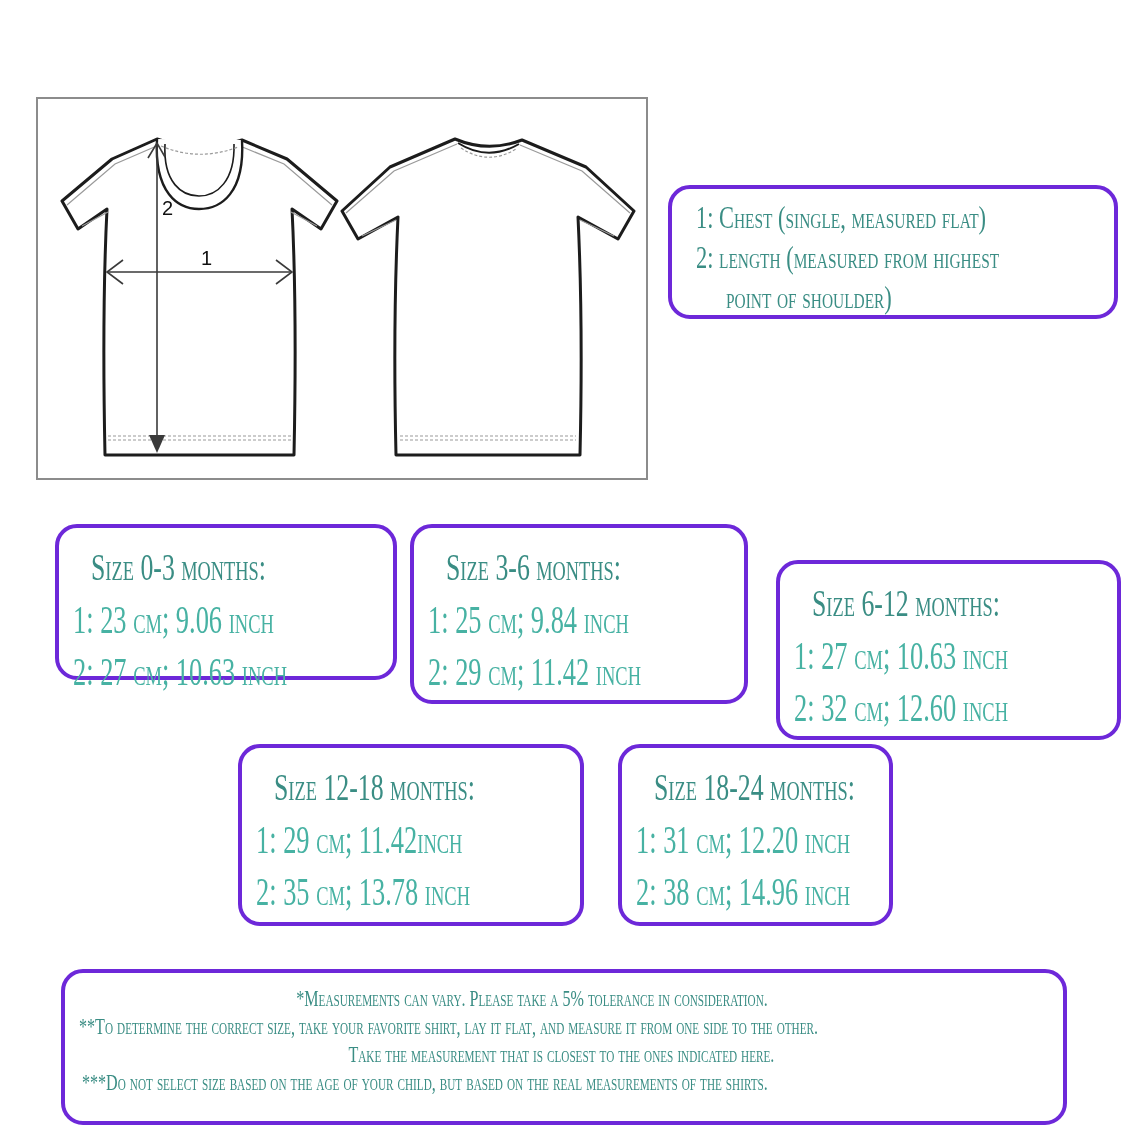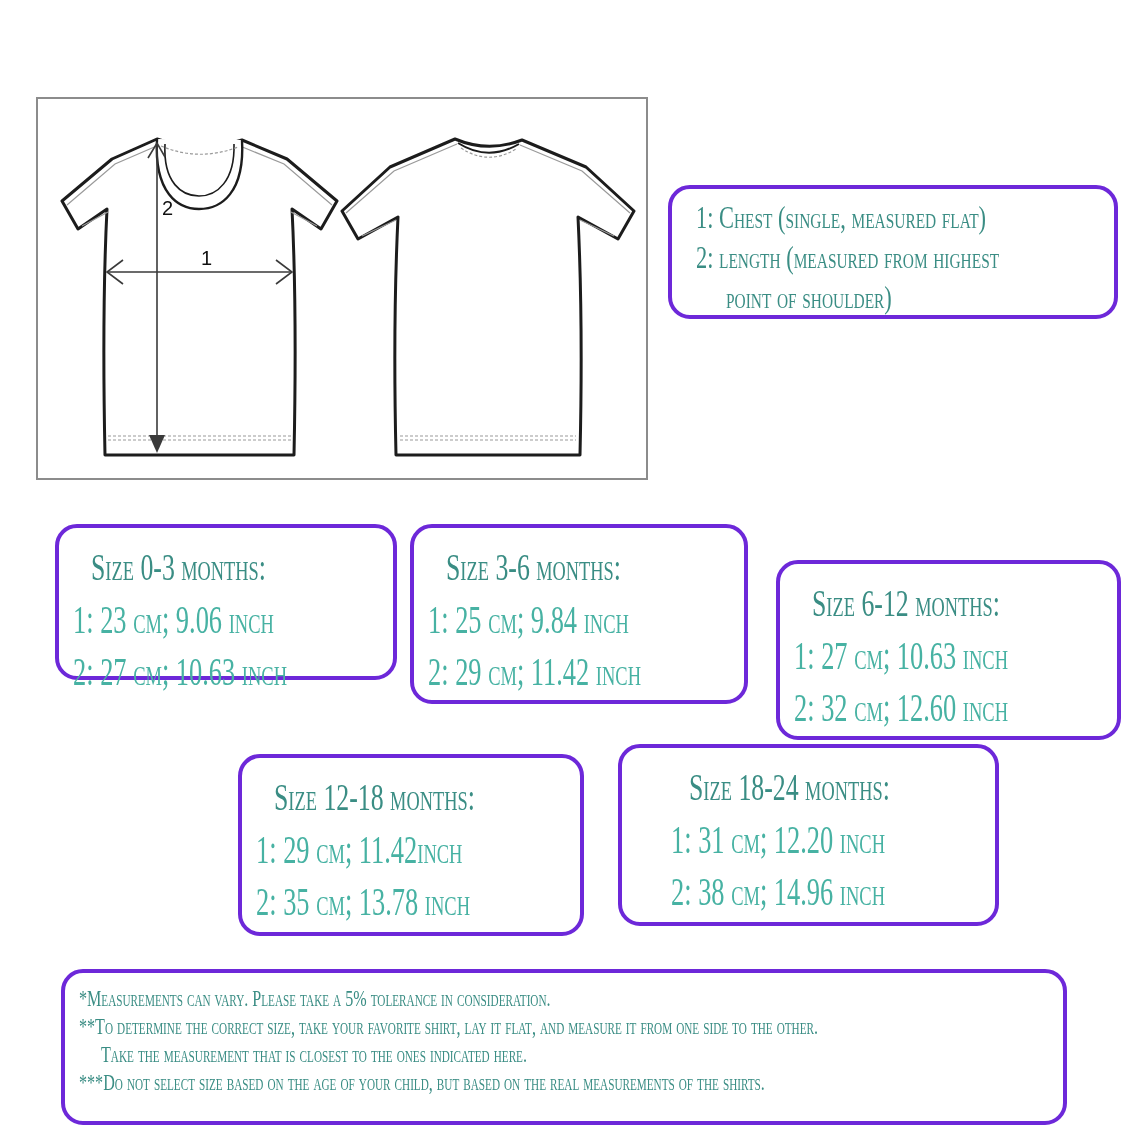--- a/index.html
+++ b/index.html
@@ -15,21 +15,21 @@
   .size-box{padding-top:12px;}
   .size-title{font-size:38px;line-height:54px;color:#3a8d84;transform:scaleX(0.68);
        margin-left:32px;}
   .size-line{font-size:40px;line-height:52px;color:#47b2a3;transform:scaleX(0.66);
        margin-left:14px;}
   
   .legend-box{padding:8px 0 0 24px;}
   .legend-line{font-size:32px;line-height:40px;color:#3a8d84;transform:scaleX(0.70);}
   .legend-line.indent{margin-left:30px;}
   
-  .footnote-box{padding:12px 0 13px 14px;}
+  .footnote-box{padding:12px 0 13px 14px;text-align:right;}
   .footnote-line{font-size:23px;line-height:28px;color:#3a8d84;transform:scaleX(0.70);}
   .footnote-line.indent{margin-left:22px;}
   
   .outline{fill:#ffffff;stroke:#1c1c1c;stroke-width:3;stroke-linejoin:round;}
   .thin{fill:none;stroke:#1c1c1c;stroke-width:1.6;}
   .stitch{fill:none;stroke:#9a9a9a;stroke-width:1.2;}
   .stitch-dash{fill:none;stroke:#9a9a9a;stroke-width:1.2;stroke-dasharray:3,2;}
   .arrow{stroke:#3a3a3a;stroke-width:1.6;fill:none;}
   .arrow-label{font-family:"Liberation Sans",sans-serif;font-size:20px;fill:#111;}
 </style>
@@ -100,27 +100,27 @@
     <div class="hand line size-line">1: 25 cm; 9.84 inch</div>
     <div class="hand line size-line">2: 29 cm; 11.42 inch</div>
   </div>
 
   <div class="box size-box" style="left:776px;top:524px;width:345px;height:180px;margin-top:36px;">
     <div class="hand line size-title">Size 6-12 months:</div>
     <div class="hand line size-line">1: 27 cm; 10.63 inch</div>
     <div class="hand line size-line">2: 32 cm; 12.60 inch</div>
   </div>
 
-  <div class="box size-box" style="left:238px;top:744px;width:346px;height:182px;margin-top:10px;">
+  <div class="box size-box" style="left:238px;top:744px;width:346px;height:182px;">
     <div class="hand line size-title">Size 12-18 months:</div>
     <div class="hand line size-line">1: 29 cm; 11.42inch</div>
     <div class="hand line size-line">2: 35 cm; 13.78 inch</div>
   </div>
 
-  <div class="box size-box" style="left:618px;top:744px;width:381px;height:182px;padding-left:35px;">
+  <div class="box size-box" style="left:618px;top:744px;width:275px;height:182px;">
     <div class="hand line size-title">Size 18-24 months:</div>
     <div class="hand line size-line">1: 31 cm; 12.20 inch</div>
     <div class="hand line size-line">2: 38 cm; 14.96 inch</div>
   </div>
 
   <div class="box footnote-box" style="left:61px;top:969px;width:1006px;height:156px;">
     <div class="hand line footnote-line">*Measurements can vary. Please take a 5% tolerance in consideration.</div>
     <div class="hand line footnote-line">**To determine the correct size, take your favorite shirt, lay it flat, and measure it from one side to the other.</div>
     <div class="hand line footnote-line indent">Take the measurement that is closest to the ones indicated here.</div>
     <div class="hand line footnote-line">***Do not select size based on the age of your child, but based on the real measurements of the shirts.</div>

